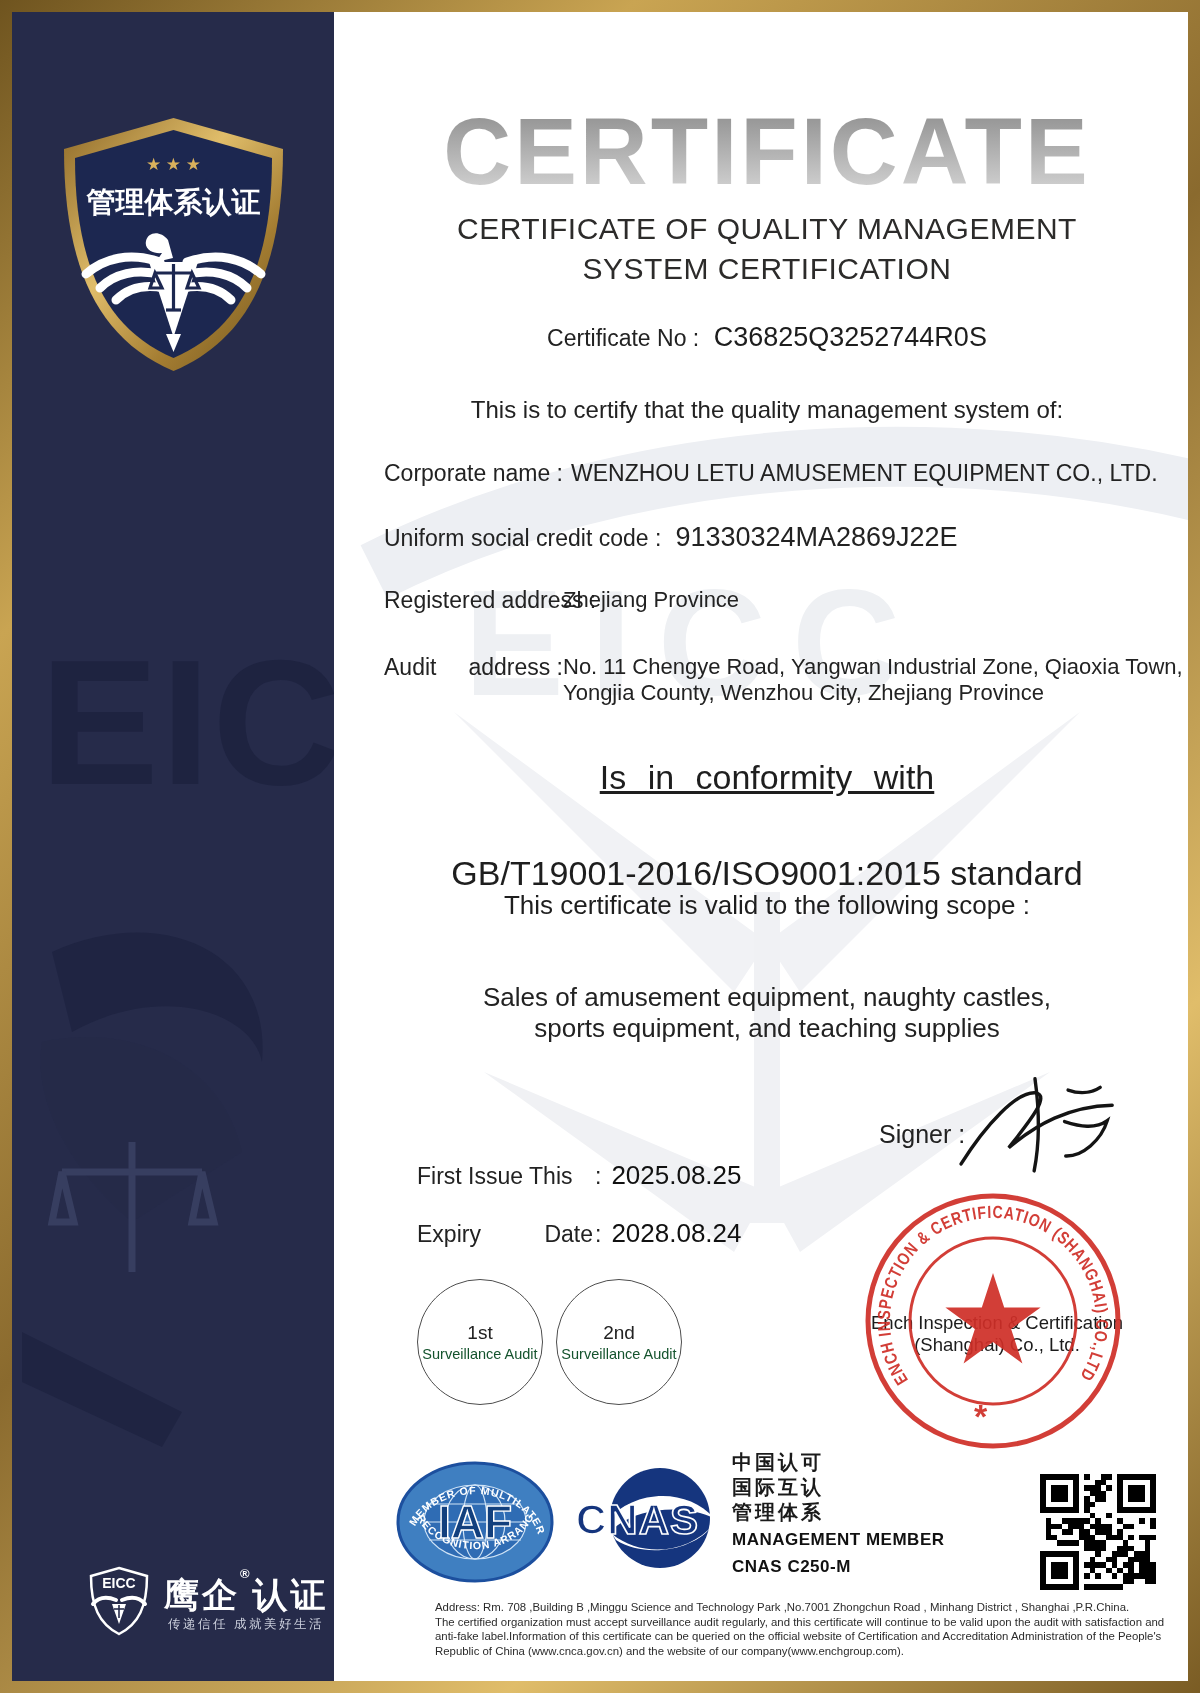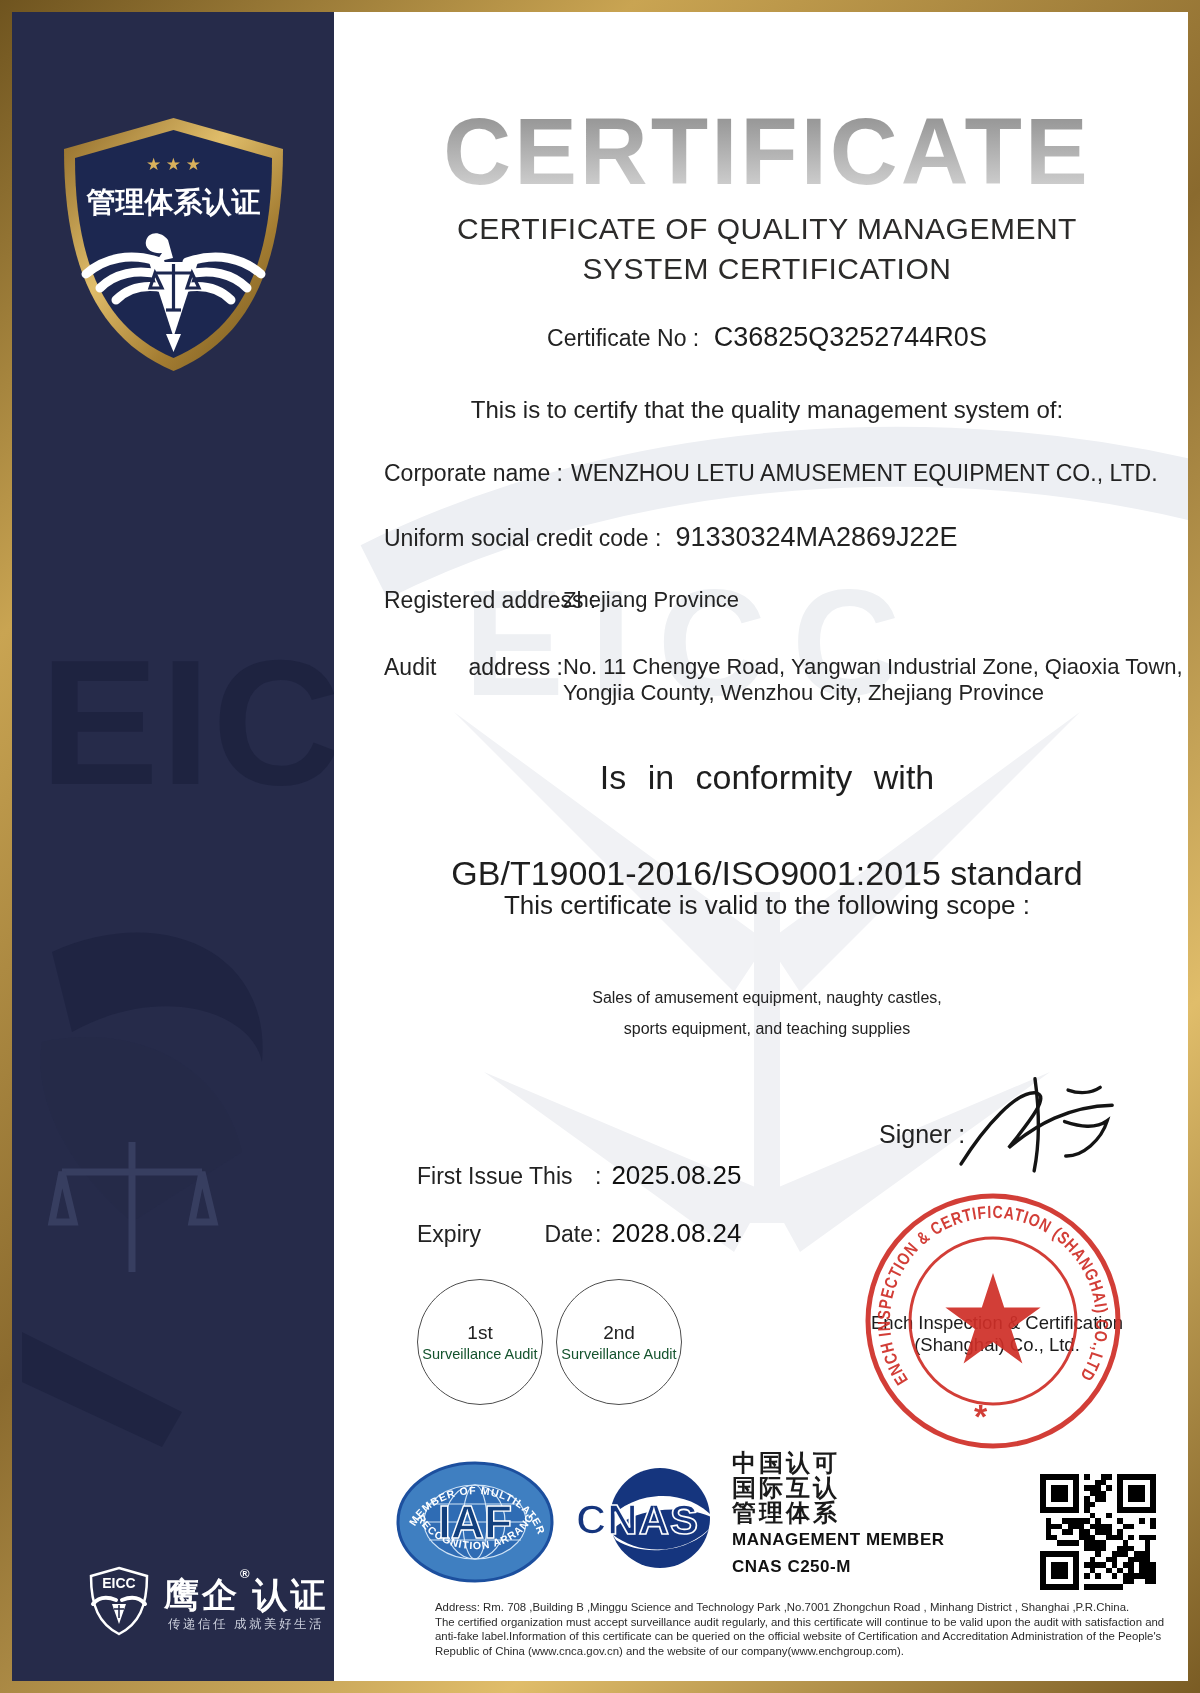--- a/index.html
+++ b/index.html
@@ -27,36 +27,36 @@
   .fieldrow{position:absolute;left:50px;display:flex;align-items:flex-start;}
   .flabel{font-size:23px;color:#222;white-space:nowrap;}
   .fvalue{font-size:23px;color:#222;}
   .addr-label{width:179px;display:flex;justify-content:flex-start;flex-shrink:0;}
   .addr-label.spread{justify-content:space-between;}
   .addr-val{font-size:22px;color:#222;line-height:26px;}
   .bignum{font-size:27px;margin-left:14px;}
   .conformity{font-size:34px;color:#1e1e1e;word-spacing:12px;}
   .standard{font-size:34px;color:#1e1e1e;margin-top:18px;}
   .scope-intro{font-size:26px;color:#1e1e1e;}
-  .scope-line{font-size:16px;color:#222;margin-top:7px;}
+  .scope-line{font-size:26px;color:#222;}
   .signer{font-size:25px;color:#222;}
   .date-row{position:absolute;left:83px;display:flex;align-items:baseline;}
   .date-lbl{width:176px;font-size:23px;color:#222;display:flex;}
   .date-lbl.spread{justify-content:space-between;}
   .date-colon{font-size:23px;color:#222;margin:0 10px 0 2px;}
   .date-val{font-size:26px;color:#111;}
   .audit-circle{position:absolute;width:126px;height:126px;border:1px solid #4d4d4d;border-radius:50%;
     display:flex;flex-direction:column;align-items:center;justify-content:center;background:transparent;}
   .audit-l1{font-size:19px;color:#222;}
   .audit-l2{font-size:14.5px;color:#14532d;margin-top:2px;}
   .company-line{position:absolute;left:498px;top:1300px;width:330px;text-align:center;font-size:18.5px;color:#1c1c1c;z-index:2;}
   #stamp{position:absolute;left:528px;top:1178px;z-index:3;opacity:0.92;}
   #signature{position:absolute;left:613px;top:1058px;z-index:2;}
   .cn-block{position:absolute;left:398px;top:1438px;z-index:2;}
-  .cn-line{font-size:24px;font-weight:bold;color:#1a1a1a;line-height:25px;letter-spacing:3px;}
+  .cn-line{font-size:20px;font-weight:bold;color:#1a1a1a;line-height:25px;letter-spacing:3px;}
   .en-line{font-size:17px;font-weight:bold;color:#111;line-height:24px;margin-top:3px;letter-spacing:0.5px;}
   .fine-print{position:absolute;left:101px;top:1588px;width:762px;font-size:11.4px;line-height:14.6px;color:#2b2b2b;z-index:2;}
   
   .brand-cn{position:absolute;left:152px;top:1560px;font-size:35px;font-weight:bold;color:#ffffff;letter-spacing:3px;}
   .brand-reg{font-size:13px;vertical-align:top;position:relative;top:-6px;}
   .brand-tagline{position:absolute;left:156px;top:1604px;font-size:12.5px;color:#cdd1de;letter-spacing:2.5px;}
   #qr-box{position:absolute;left:706px;top:1462px;z-index:2;}
 </style>
 </head>
 <body>
@@ -177,21 +177,21 @@
       <span class="flabel addr-label spread">
         <span>Audit</span>
         <span>address :</span>
       </span>
       <span class="addr-val">
         <span style="display:block;">No. 11 Chengye Road, Yangwan Industrial Zone, Qiaoxia Town,</span>
         <span style="display:block;">Yongjia County, Wenzhou City, Zhejiang Province</span>
       </span>
     </div>
 
-    <div class="abs center z1 conformity" style="top:746px;">Is in conformity with</div>
+    <div class="abs center z1 conformity" style="top:746px;text-decoration:underline;">Is in conformity with</div>
     <div class="abs center z1 standard" style="top:824px;">GB/T19001-2016/ISO9001:2015 standard</div>
     <div class="abs center z1 scope-intro" style="top:878px;">This certificate is valid to the following scope :</div>
     <div class="abs center z1 scope-line" style="top:970px;">Sales of amusement equipment, naughty castles,</div>
     <div class="abs center z1 scope-line" style="top:1001px;">sports equipment, and teaching supplies</div>
 
     <div class="abs z1 signer" style="left:545px;top:1108px;">Signer :</div>
     <svg id="signature" width="175" height="115" viewBox="0 0 175 115">
       <g stroke="#141414" stroke-width="3.4" stroke-linecap="round" fill="none" transform="rotate(-12 87 57)">
         <path d="M8,78 C40,45 78,18 96,24 C110,30 82,52 58,72 C90,55 125,44 168,52"></path>
         <path d="M98,10 C96,38 90,72 78,100"></path>

